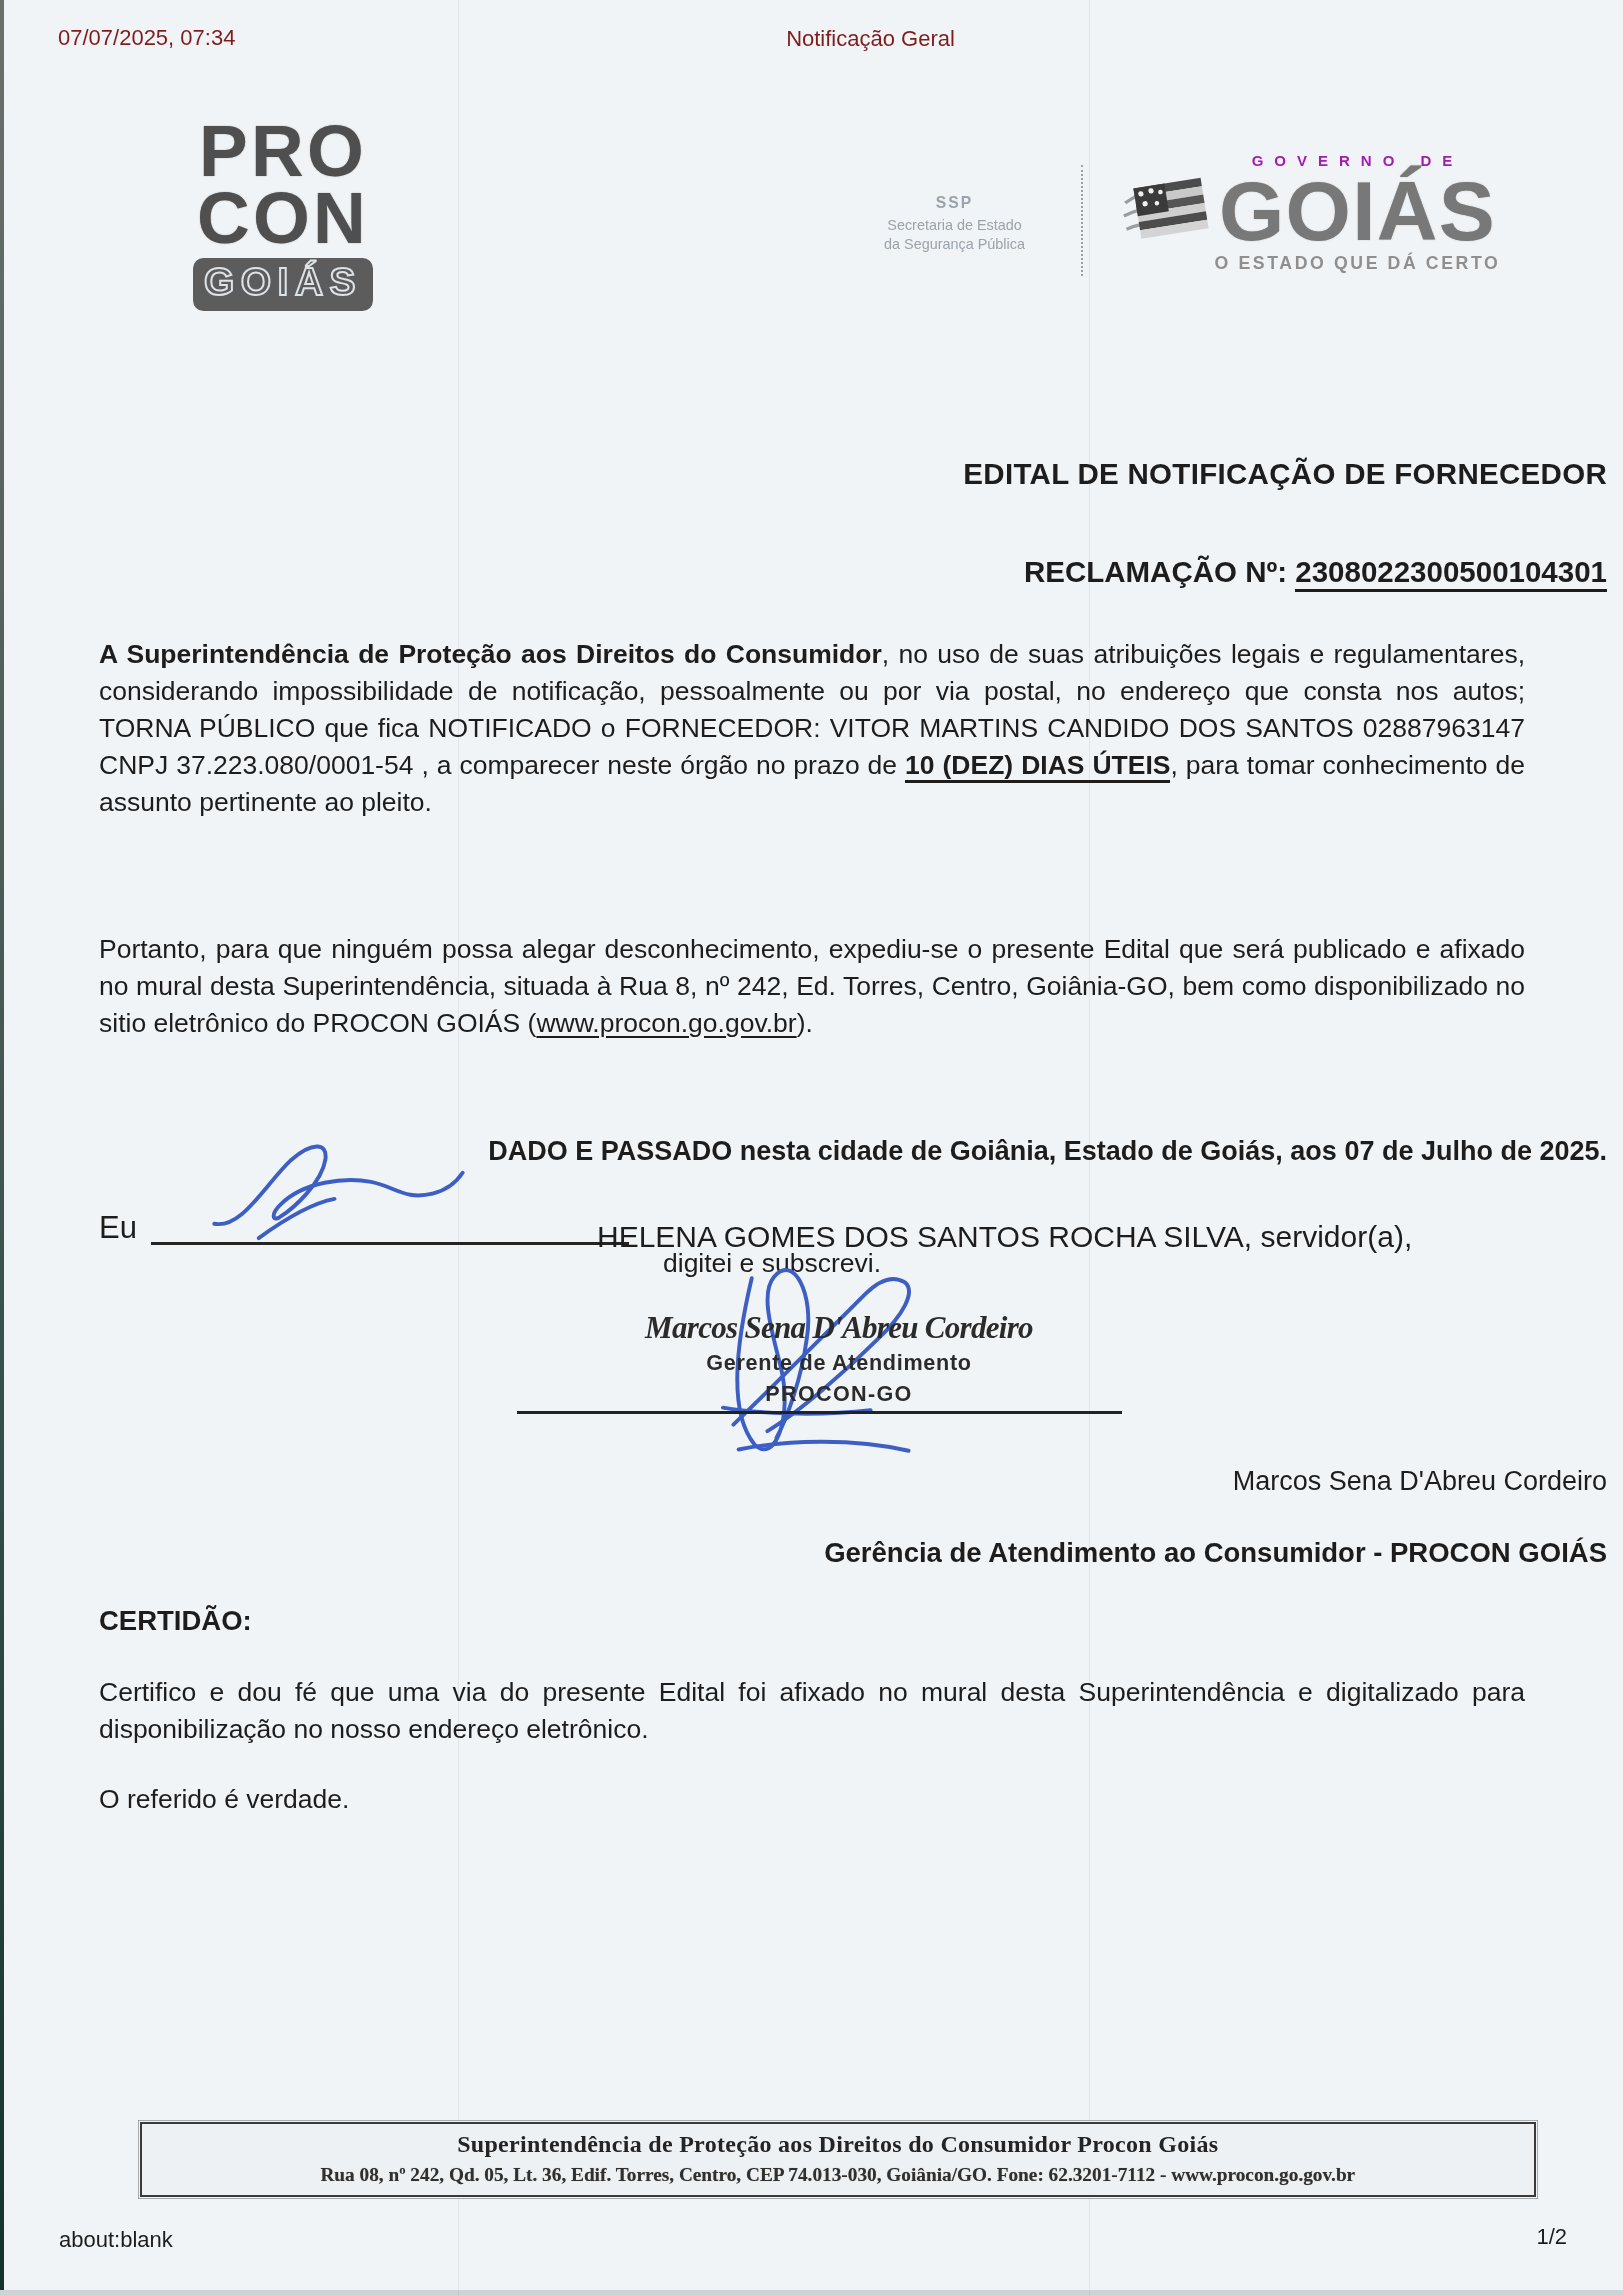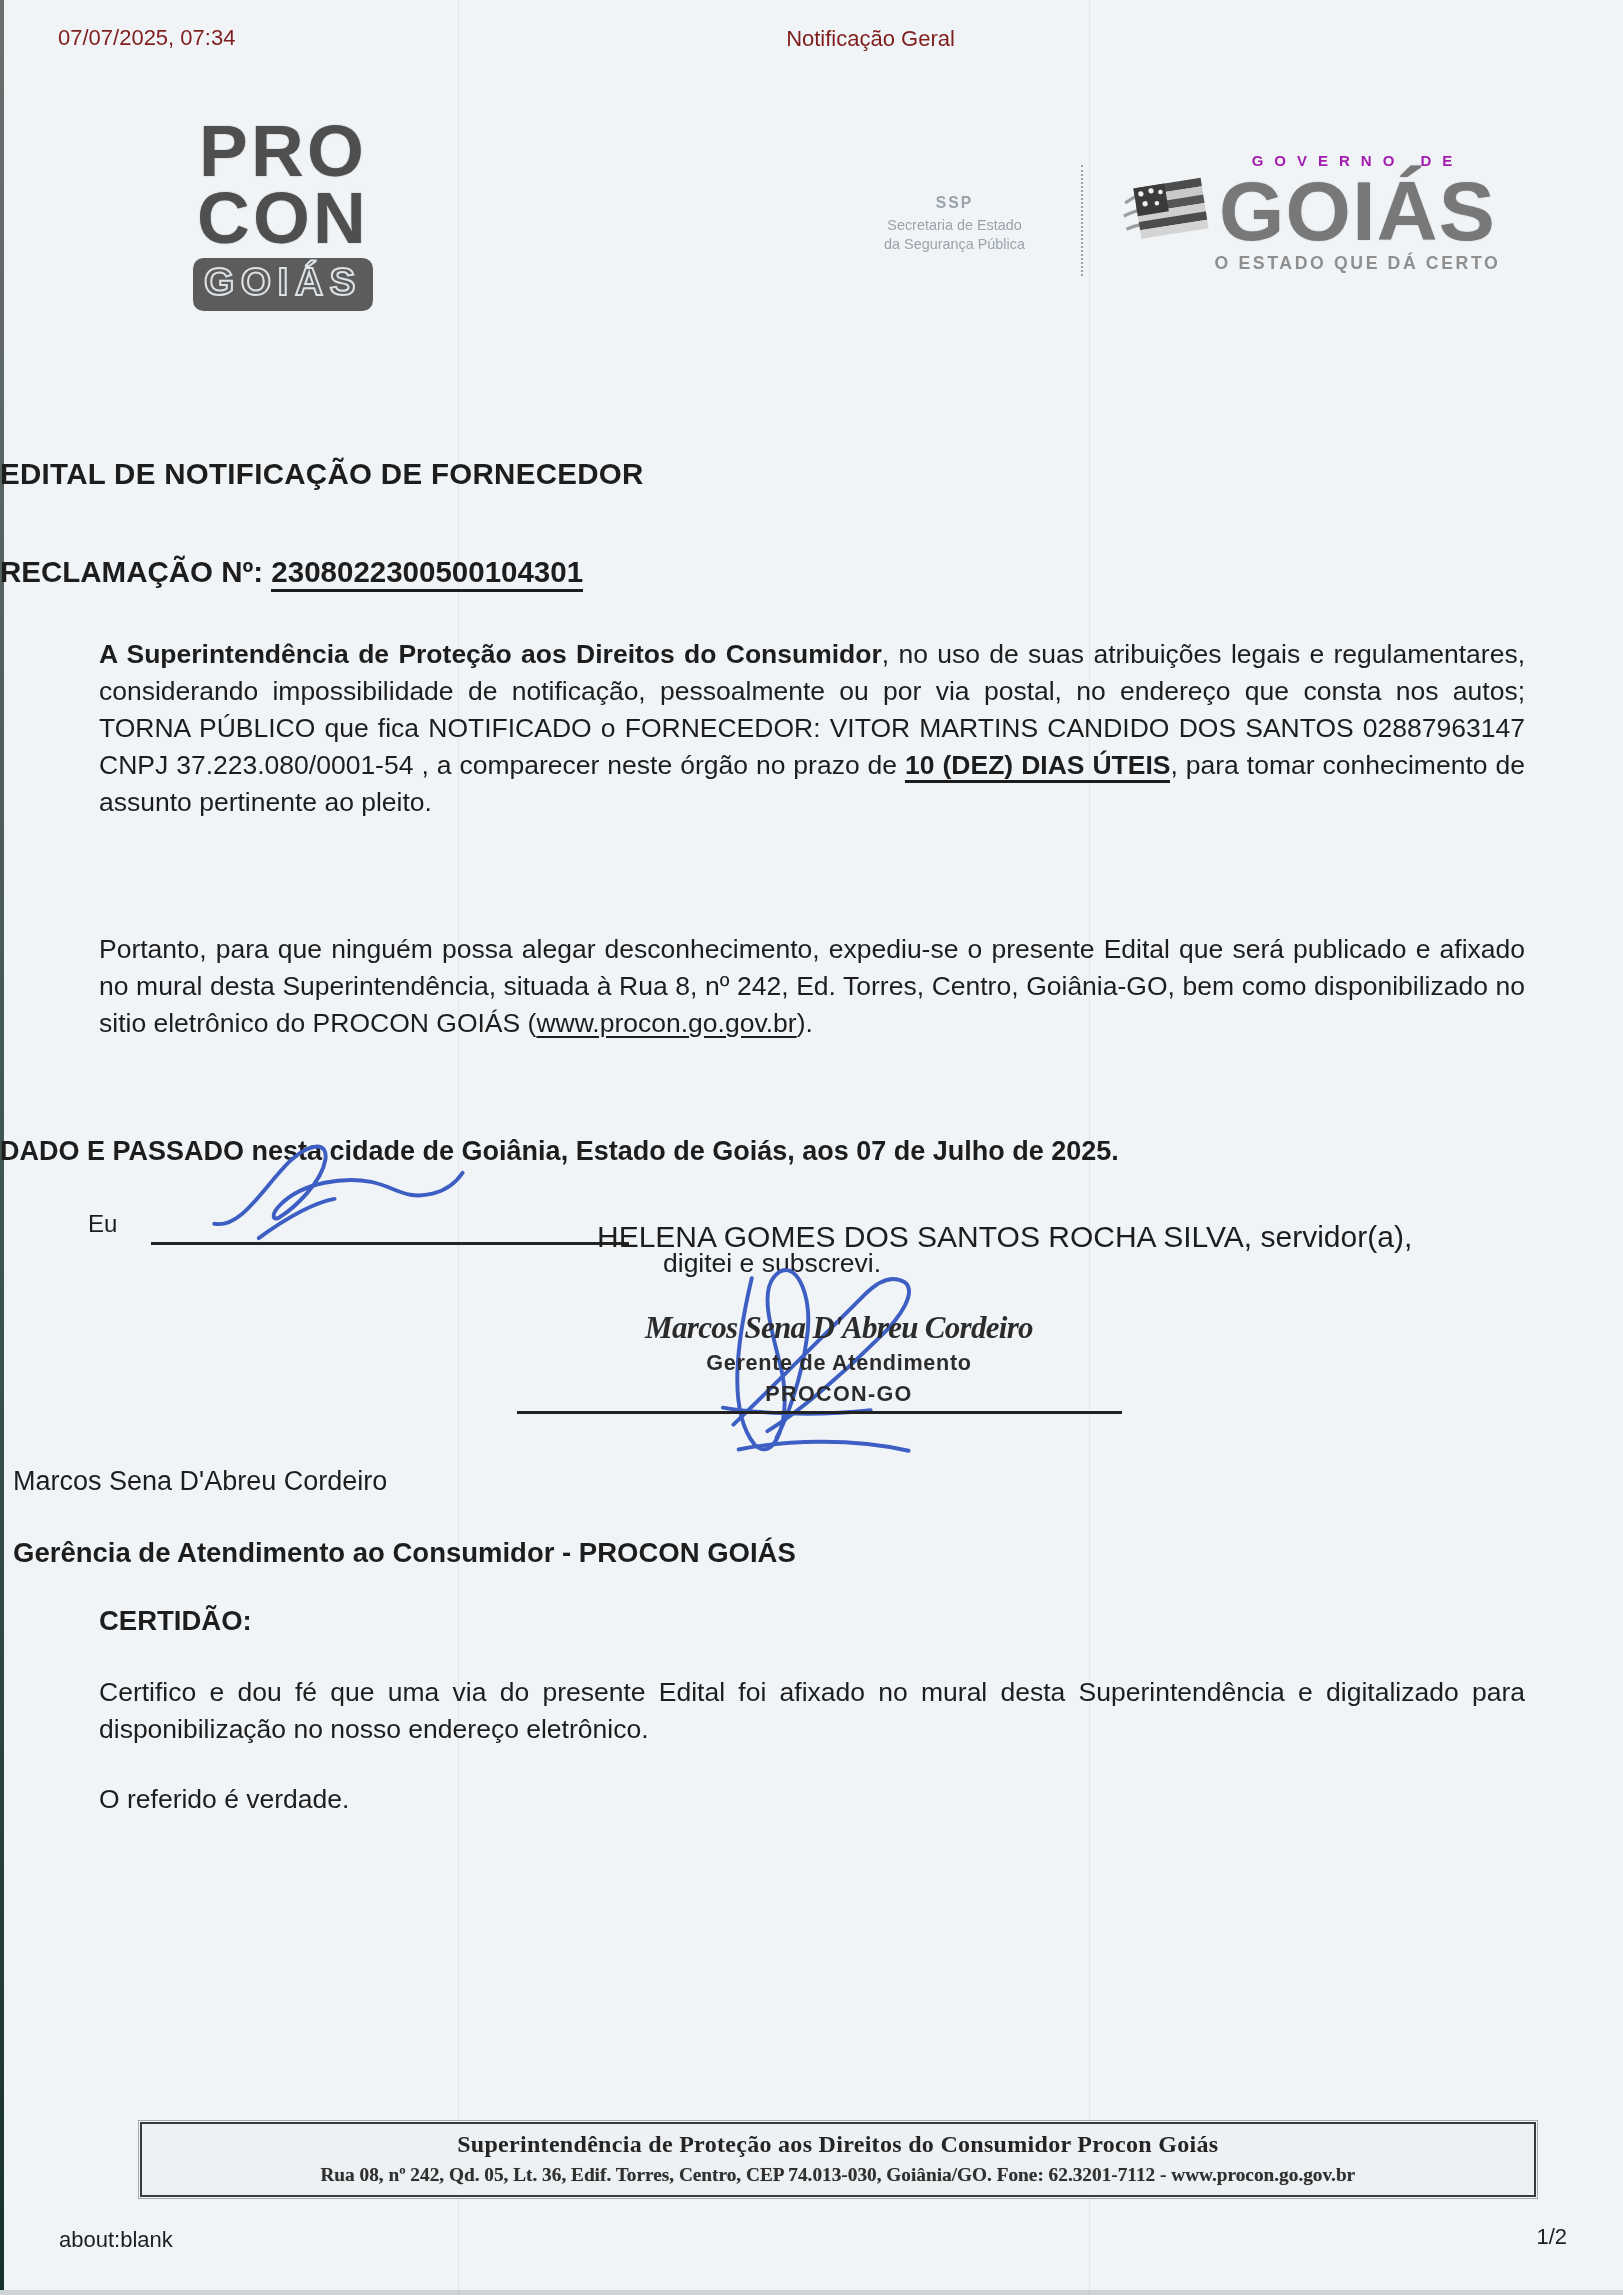--- a/index.html
+++ b/index.html
@@ -9,21 +9,21 @@
     font-family:"Liberation Sans",sans-serif;color:#1d1d1d;overflow:hidden;
   }
   
   .edge-left{position:absolute;left:0;top:0;bottom:0;width:3.9px;
     background:linear-gradient(#6b6f6e,#37504b 60%,#16302c);}
   .edge-bottom{position:absolute;left:0;right:0;bottom:0;height:4.6px;background:#cdd3d7;}
   .fold-line{position:absolute;top:0;bottom:0;width:1.3px;background:rgba(120,135,150,.12);}
   .fold-a{left:458px}.fold-b{left:1089px}
 
   .abs{position:absolute;}
-  .ctr{left:0;right:0;text-align:left;}
+  .ctr{left:0;right:16px;text-align:right;}
 
   
   .ph{font-size:22px;color:#7f1d1d;}
   .ph-left{left:58px;top:25px;}
   .ph-center{left:118px;right:0;top:26px;text-align:center;}
   .pf-left{left:59px;top:2227px;font-size:22px;}
   .pf-right{right:56px;top:2224px;font-size:22px;}
 
   
   .procon{left:185px;top:117px;width:196px;text-align:center;color:#4f4f4f;}
@@ -55,21 +55,21 @@
 
   .para{left:99px;width:1426px;font-size:26.5px;line-height:37px;text-align:justify;}
   .p1{top:636px;}
   .p2{top:931px;}
   .b{font-weight:700;}
   .deadline{font-weight:700;border-bottom:3.3px solid #1d1d1d;}
   .u{text-decoration:underline;text-underline-offset:3.9px;}
 
   .dado{top:1136px;font-size:27px;font-weight:700;}
 
-  .eu-word{left:88px;top:1210px;font-size:24px;text-align:right;}
+  .eu-word{left:99px;top:1210px;font-size:31px;text-align:right;}
   .eu-line{left:151px;top:1242px;width:478px;border-bottom:3.3px solid #242424;}
   .sig-helena{left:196px;top:1140px;}
   .servant{left:597px;top:1220px;font-size:30px;}
   .servant2{top:1248px;left:0;right:79px;text-align:center;font-size:26.5px;}
 
   .sig-marcos{left:655px;top:1253px;}
   .stamp{top:1310px;left:50%;transform:translateX(-50%);margin-left:27.5px;text-align:center;color:#2b2b2b;}
   .stamp .sname{font-family:"Liberation Serif",serif;font-style:italic;font-weight:700;
     font-size:31px;letter-spacing:-0.7px;white-space:nowrap;}
   .stamp .srole{font-size:21.6px;font-weight:700;margin-top:3.9px;letter-spacing:0.7px;}

